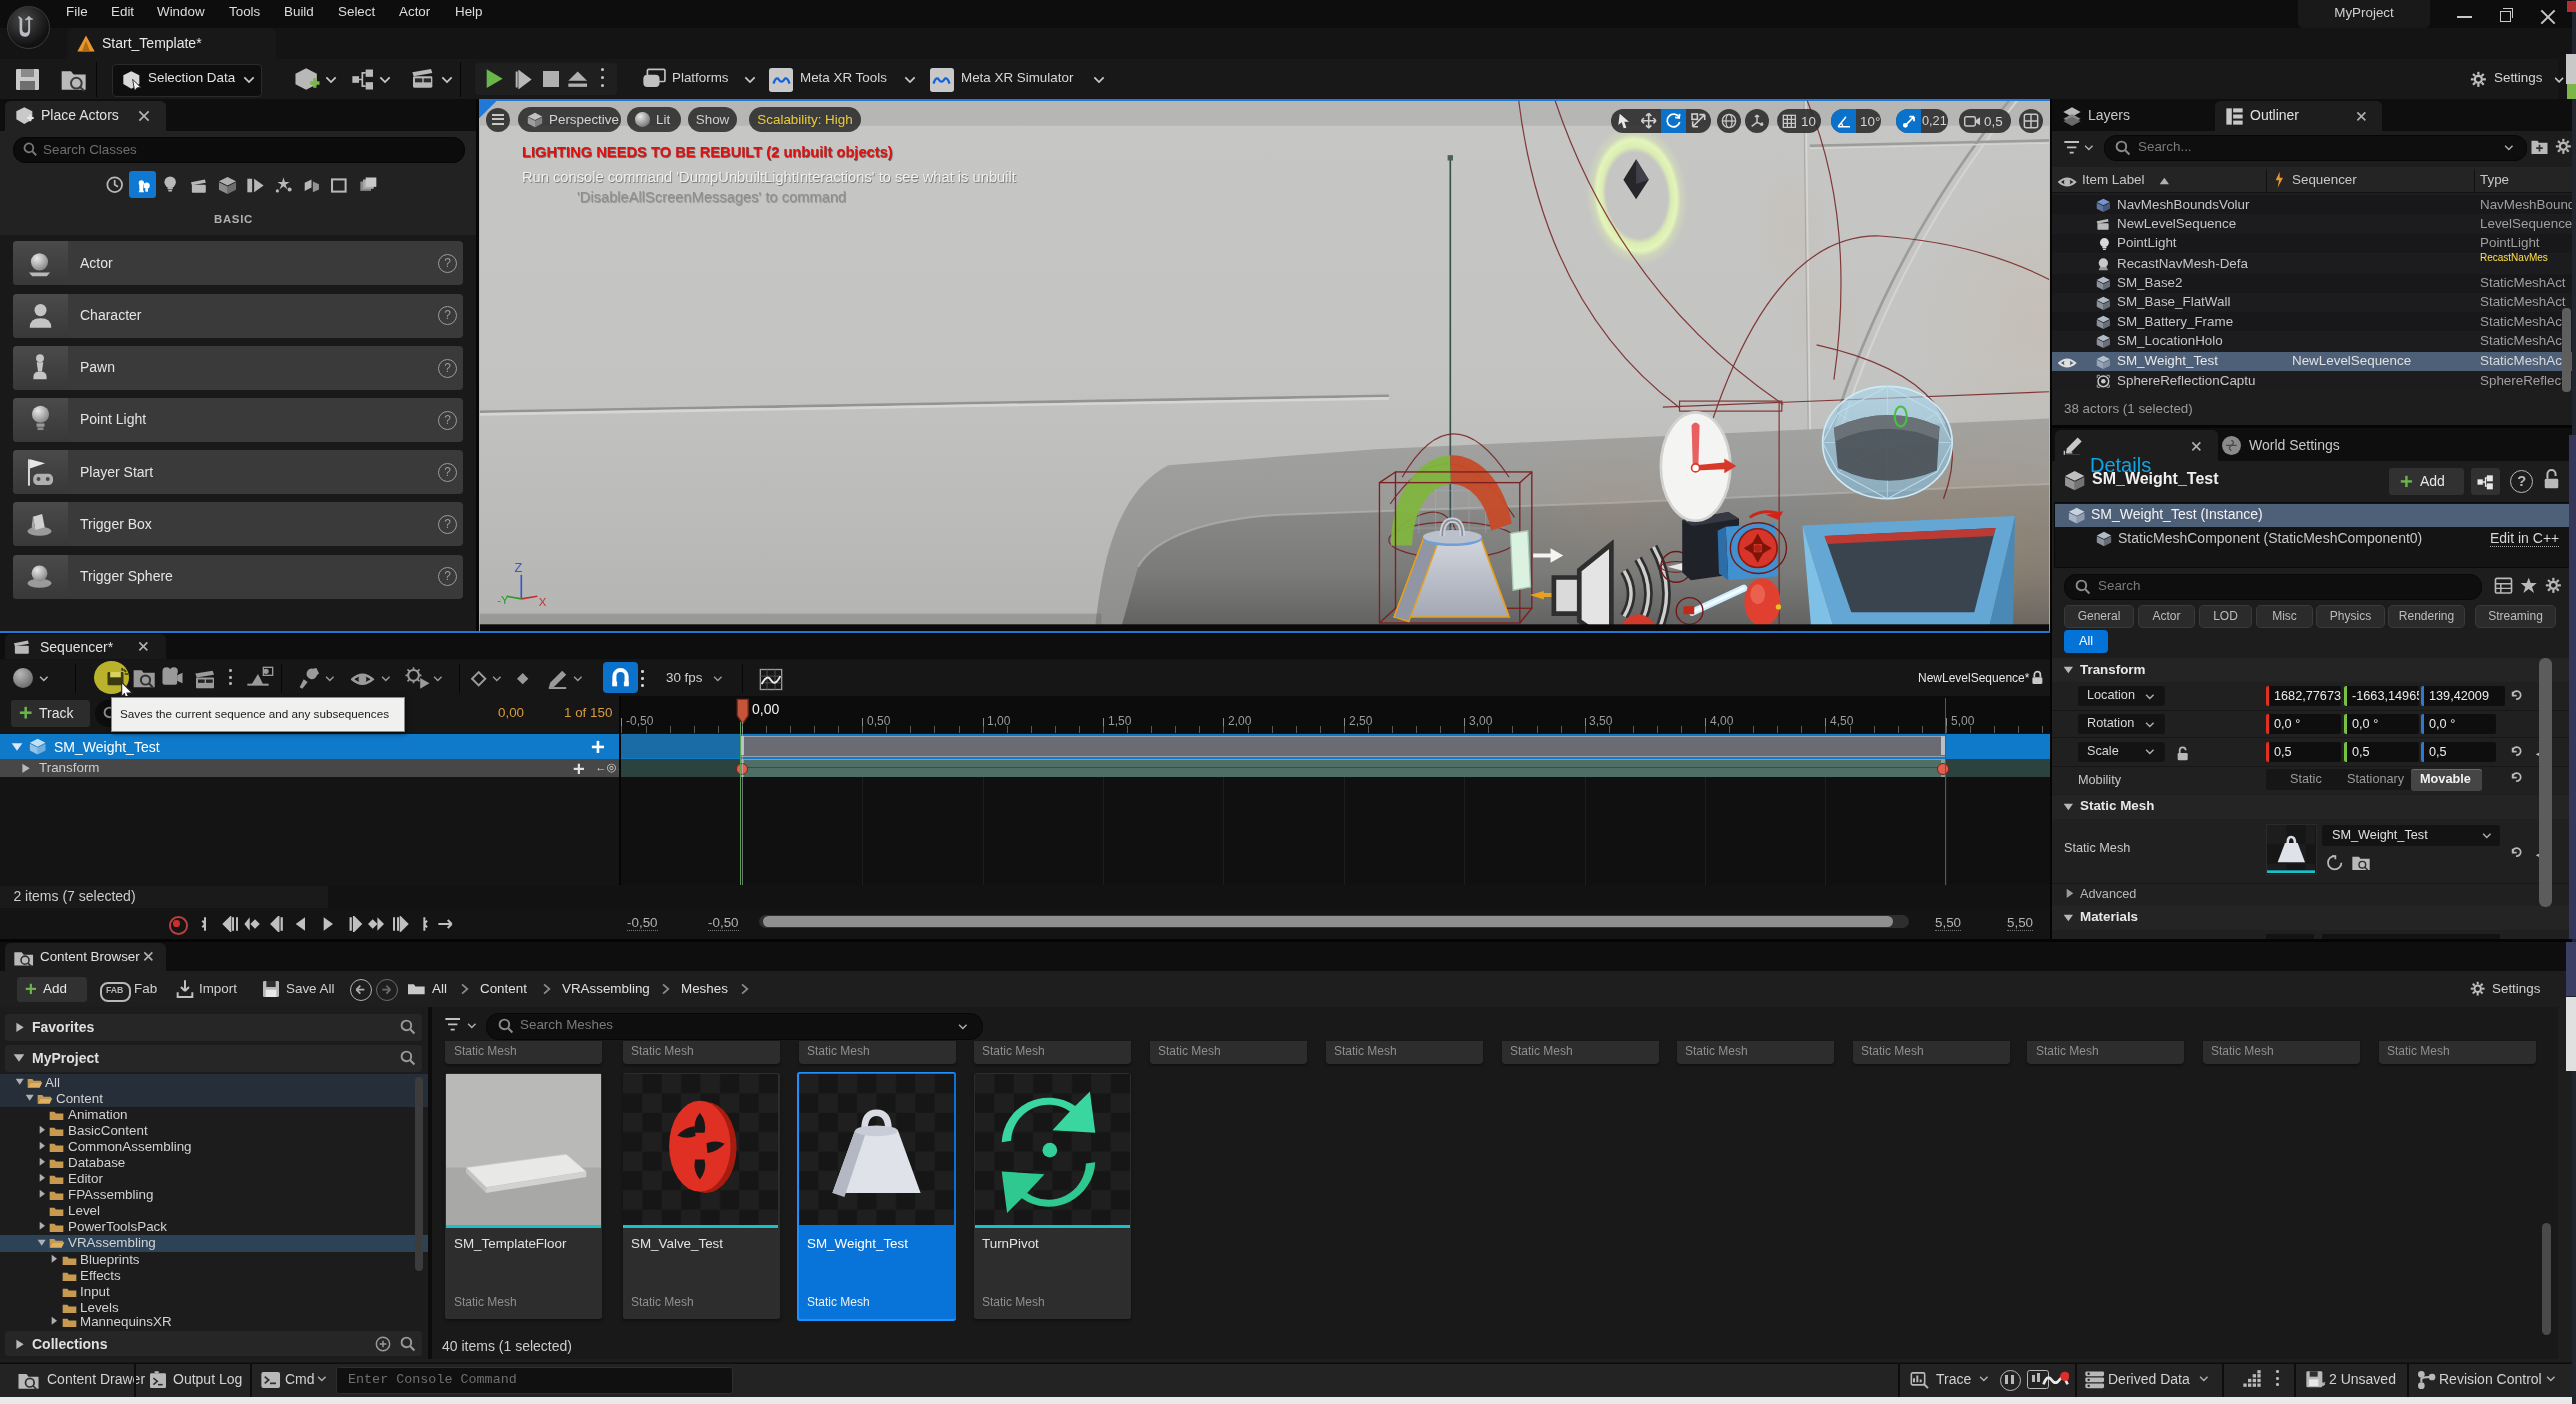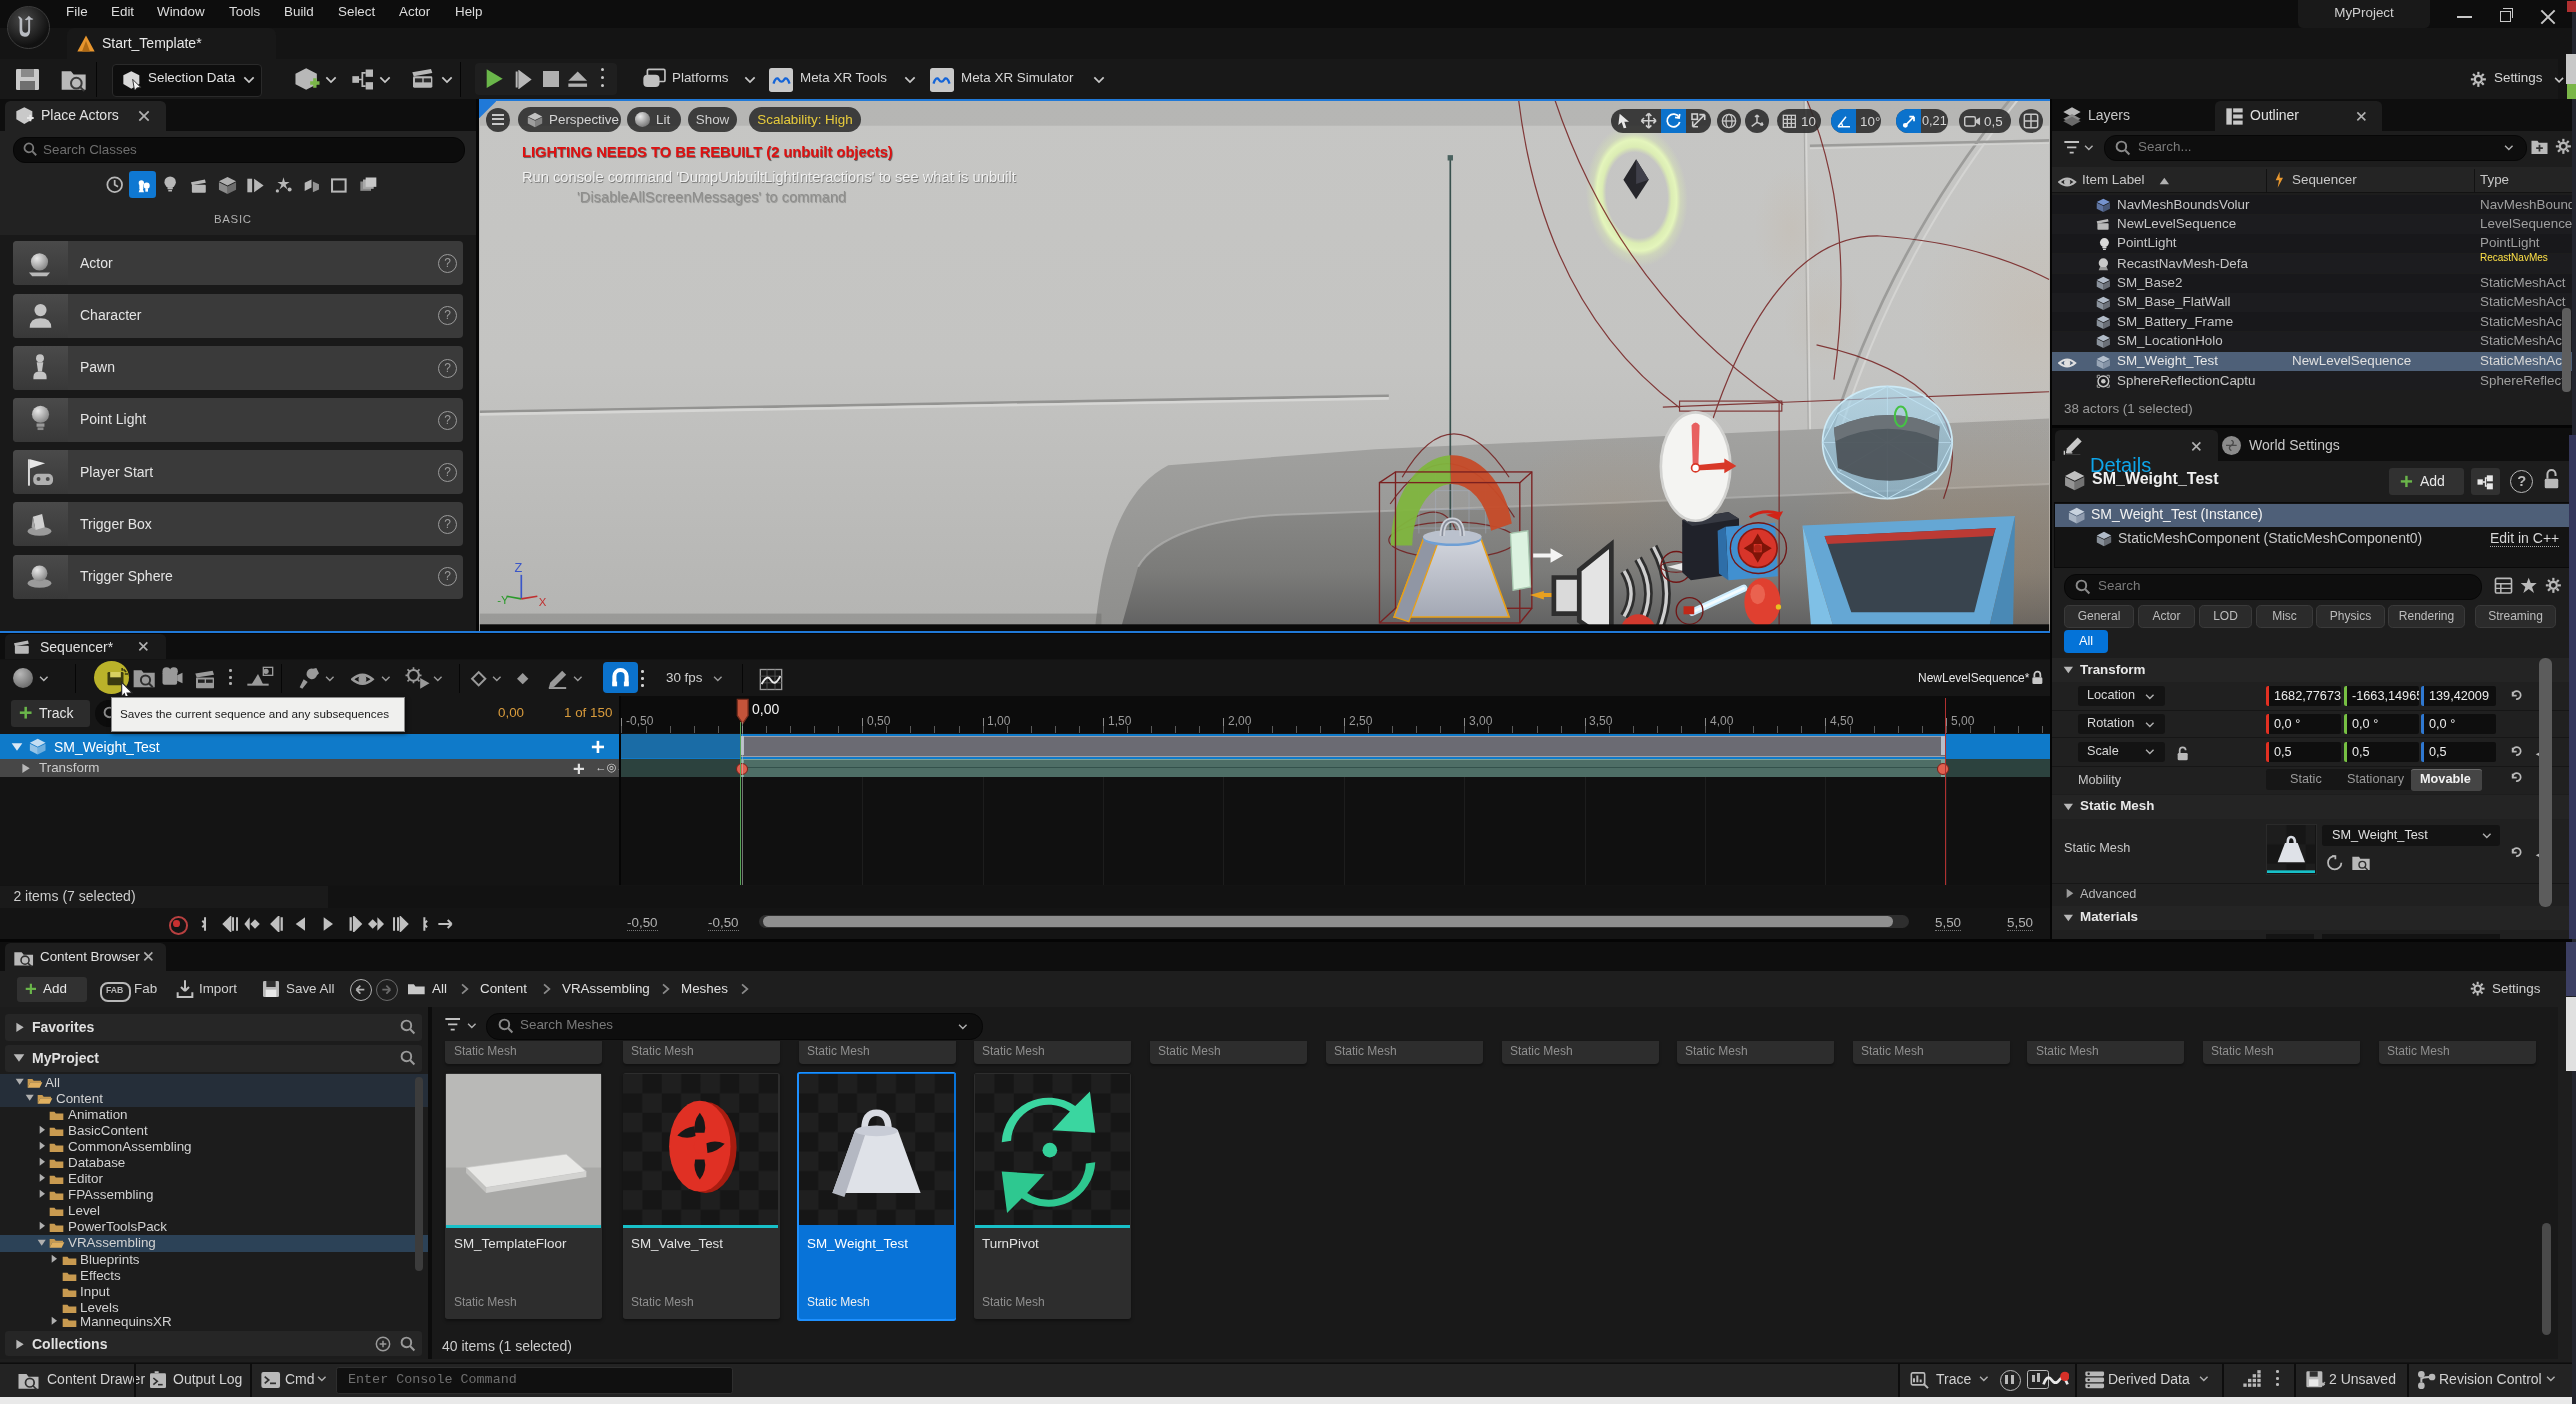--- a/index.html
+++ b/index.html
@@ -250,21 +250,21 @@
       <path d="M16,8 L25,12 L25,20 L16,24 Z" opacity="0.75"></path>
     </svg>
 <svg class="a" style="left:330px;top:176px" width="19" height="19" viewBox="0 0 28 28">
       <rect x="3" y="5" width="20" height="18" fill="none" stroke="#b8b8b8" stroke-width="3"></rect>
     </svg>
 <svg class="a" style="left:359px;top:176px" width="20" height="19" viewBox="0 0 30 28">
       <rect x="2" y="8" width="16" height="14" fill="#8a8a8a"></rect>
       <rect x="6" y="5" width="16" height="14" fill="#a8a8a8"></rect>
       <rect x="10" y="2" width="16" height="14" fill="#c8c8c8"></rect>
     </svg>
-<div class="tx" style="left:214px;top:213px;font-size:11.4px;font-weight:normal;letter-spacing:0.7px;color:#b0b0b0">BASIC</div>
+<div class="tx" style="left:214px;top:213px;font-size:11.4px;font-weight:bold;letter-spacing:0.7px;color:#b0b0b0">BASIC</div>
 <svg width="0" height="0" style="position:absolute">
       <defs>
         <radialGradient id="sph" cx="0.35" cy="0.3" r="0.9">
           <stop offset="0" stop-color="#e8e8e8"></stop>
           <stop offset="1" stop-color="#707070"></stop>
         </radialGradient>
       </defs>
     </svg>
 <div class="a" style="left:12.7px;top:241px;width:450px;height:44px;background:#3a3a3a;border-radius:4px"></div>
 <div class="a" style="left:12.7px;top:241px;width:55px;height:44px;background:linear-gradient(180deg,#4a4a4a,#383838);border-radius:4px 0 0 4px"></div>
@@ -1516,21 +1516,21 @@
 <div class="tx" style="left:2080px;top:662px;font-size:13.4px;font-weight:bold;color:#e8e8e8">Transform</div>
 <div class="a" style="left:2052px;top:682px;width:524px;height:112px;background:#202020"></div>
 <div class="a" style="left:2052px;top:710px;width:524px;height:0.7px;background:#161616"></div>
 <div class="a" style="left:2078px;top:686px;width:87px;height:20px;background:#131313;border-radius:2.7px"></div>
 <div class="tx" style="left:2087px;top:688px;font-size:12.7px;color:#d8d8d8">Location</div>
 <svg class="a" style="left:2145px;top:692px" width="10.7" height="9.4" stroke="#b0b0b0" viewBox="0 0 16 14">
       <use href="#chevd" transform="scale(0.8)"></use>
     </svg>
 <div class="nbox" style="left:2266px;top:686px;width:75px;height:20px"><div class="nbar" style="background:#e13022"></div><span style="padding-left:8px">1682,776733</span></div>
 <div class="nbox" style="left:2344px;top:686px;width:75px;height:20px"><div class="nbar" style="background:#77c043"></div><span style="padding-left:8px">-1663,14965</span></div>
-<div class="nbox" style="left:2421px;top:686px;width:75px;height:20px"><div class="nbar" style="background:#2f78d0"></div><span style="padding-left:8px">139,42009</span></div>
+<div class="nbox" style="left:2421px;top:686px;width:84px;height:20px"><div class="nbar" style="background:#2f78d0"></div><span style="padding-left:8px">139,42009</span></div>
 <svg class="a" style="left:2510px;top:689px" width="14.7" height="14.7" stroke="#b9b9b9" fill="none" viewBox="0 0 22 22">
       <use href="#undo"></use>
     </svg>
 <div class="a" style="left:2052px;top:737px;width:524px;height:0.7px;background:#161616"></div>
 <div class="a" style="left:2078px;top:714px;width:87px;height:20px;background:#131313;border-radius:2.7px"></div>
 <div class="tx" style="left:2087px;top:716px;font-size:12.7px;color:#d8d8d8">Rotation</div>
 <svg class="a" style="left:2145px;top:720px" width="10.7" height="9.4" stroke="#b0b0b0" viewBox="0 0 16 14">
       <use href="#chevd" transform="scale(0.8)"></use>
     </svg>
 <div class="nbox" style="left:2266px;top:714px;width:75px;height:20px"><div class="nbar" style="background:#e13022"></div><span style="padding-left:8px">0,0 °</span></div>

